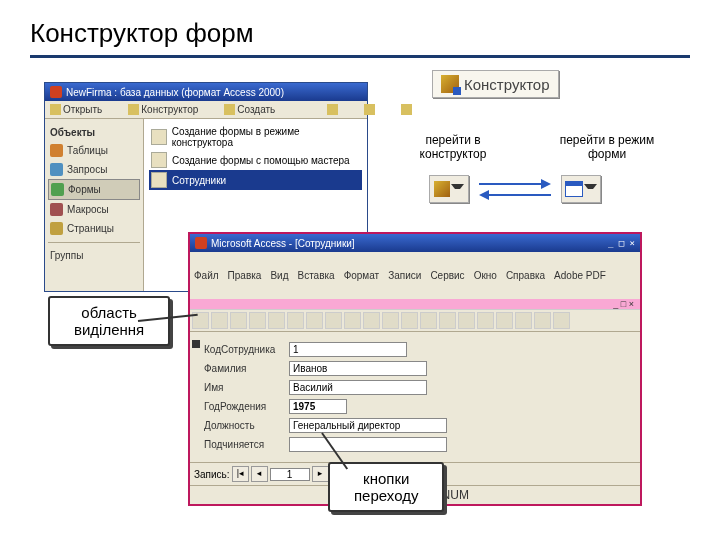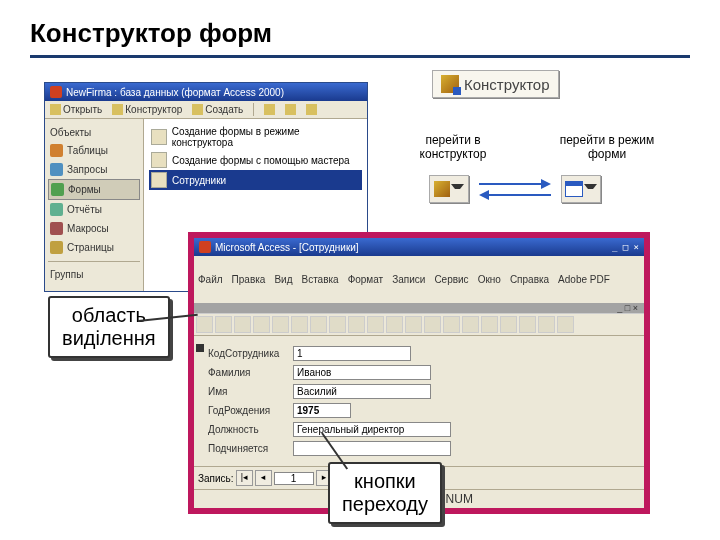--- a/index.html
+++ b/index.html
@@ -1,22 +1,22 @@
 <!DOCTYPE html>
 <html><head>
 <meta charset="utf-8">
 <style>
 body{margin:0;font-family:Arial,sans-serif;background:#fff;width:720px;height:540px;overflow:hidden}
 .slide{padding:18px 30px;position:relative;height:504px}
-.title{font-size:26px;font-weight:bold;color:#000}
+.title{font-size:26px;font-weight:normal;color:#000}
 .title-rule{border:none;border-top:3px solid #1a3a6e;margin:6px 0 14px}
 .db-window{position:absolute;left:44px;top:82px;width:322px;border:1px solid #2a4a8a;background:#f0f0eb}
 .titlebar{background:linear-gradient(#3a6ad0,#1a3a8e);color:#fff;font-size:10px;padding:3px 5px;display:flex;align-items:center;gap:4px}
 .titlebar .ico{width:12px;height:12px;background:#d04020;border-radius:2px}
-.db-toolbar{background:#ece8d8;border-bottom:1px solid #b0a890;padding:2px 3px;display:flex;gap:6px;font-size:10px;color:#333}
+.db-toolbar{background:#ece8d8;border-bottom:1px solid #b0a890;padding:2px 3px;display:flex;gap:22px;font-size:10px;color:#333}
 .tbtn{display:flex;align-items:center;gap:2px;padding:1px 2px}
 .tbtn .ti{width:11px;height:11px;background:#d8c060}
 .tbsep{width:1px;background:#b0a890;margin:0 2px}
 .db-body{display:flex;height:172px}
 .db-sidebar{width:92px;background:#ece8d8;border-right:1px solid #b0a890;padding:5px 3px;font-size:10px}
 .sb-item{display:flex;align-items:center;gap:4px;padding:3px 2px;color:#333}
 .sb-item.active{background:#d0ccb8;border:1px solid #888}
 .sb-item .si{width:13px;height:13px;border-radius:2px}
 .sb-sep{border-top:1px solid #b0a890;margin:4px 0}
 .db-main{flex:1;background:#fff;padding:5px;font-size:10px}
@@ -33,35 +33,35 @@
 .mode-btn .dd{width:5px;height:5px;border-left:4px solid transparent;border-right:4px solid transparent;border-top:5px solid #333}
 .mode-btn .fv{width:16px;height:14px;background:#fff;border:1px solid #2a5ac0;position:relative}
 .mode-btn .fv::before{content:"";position:absolute;top:0;left:0;right:0;height:4px;background:#2a5ac0}
 .arrows{display:flex;flex-direction:column;gap:3px}
 .arr-r{width:72px;height:8px;position:relative}
 .arr-r::before{content:"";position:absolute;left:0;top:3px;width:62px;height:2px;background:#2a5ac0}
 .arr-r::after{content:"";position:absolute;right:0;top:-1px;border-left:10px solid #2a5ac0;border-top:5px solid transparent;border-bottom:5px solid transparent}
 .arr-l{width:72px;height:8px;position:relative}
 .arr-l::before{content:"";position:absolute;right:0;top:3px;width:62px;height:2px;background:#2a5ac0}
 .arr-l::after{content:"";position:absolute;left:0;top:-1px;border-right:10px solid #2a5ac0;border-top:5px solid transparent;border-bottom:5px solid transparent}
-.form-window{position:absolute;left:188px;top:232px;width:450px;border:6px solid #be185d;background:#a3a3a3}
+.form-window{position:absolute;left:188px;top:232px;width:450px;border:2px solid #be185d;background:#f9a8d4}
 .fw-menubar{background:#ece8d8;font-size:10px;padding:18px 4px;color:#333}
 .fw-menubar span{margin-right:9px}
 .fw-toolbar{background:#ece8d8;border-top:1px solid #ccc;border-bottom:1px solid #b0a890;padding:2px;display:flex;gap:2px}
 .fw-toolbar .fti{width:15px;height:15px;background:#e0dcc8;border:1px solid #ccc}
 .fw-body{background:#ece8d8;padding:6px 4px 6px 14px;position:relative}
 .fw-selector{position:absolute;left:2px;top:8px;width:8px;height:8px;background:#333}
 .fw-row{display:flex;align-items:center;font-size:10px;margin:4px 0;}
 .fw-row .lbl{width:85px;color:#333}
 .fw-row input{font-size:10px;padding:1px 3px;border:1px solid #888;background:#fff}
 .fw-nav{border-top:1px solid #b0a890;padding:3px 4px;font-size:10px;display:flex;align-items:center;gap:2px;background:#ece8d8}
 .navbtn{width:15px;height:14px;background:#f0ece0;border:1px solid #999;font-size:9px;line-height:12px;text-align:center}
 .navinput{width:38px;font-size:10px;text-align:center;border:1px solid #888;padding:0}
 .fw-status{border-top:1px solid #b0a890;background:#ece8d8;font-size:12px;padding:2px 5px;display:flex;justify-content:center;color:#333}
-.callout{position:absolute;background:#fff;border:2px solid #333;box-shadow:3px 3px 0 #444;padding:6px 12px;font-size:20px;text-align:center;border-radius:3px}
+.callout{position:absolute;background:#fff;border:2px solid #333;box-shadow:3px 3px 0 #444;padding:6px 24px;font-size:15px;text-align:center;border-radius:3px}
 .callout-line{position:absolute;background:#333;height:2px;transform-origin:left center}
 .win-ctrl{margin-left:auto;font-family:monospace;font-size:9px}
 </style>
 </head>
 <body>
 
 <div class="slide">
   <div class="title">Конструктор форм</div>
   <hr class="title-rule">
 
@@ -114,37 +114,33 @@
         </div>
       <div class="tbtn">
           <span class="ti"></span>
         </div>
       <div class="tbtn">
           <span class="ti"></span>
         </div>
     </div>
     <div class="db-body">
       <div class="db-sidebar">
-        <div class="sb-item" style="font-weight:normal">Объекты</div>
+        <div class="sb-item" style="font-weight:bold">Объекты</div>
         <div id="sb-items">
             <div class="sb-item">
               <span class="si" style="background:#d08030"></span>
               <span>Таблицы</span>
             </div>
             <div class="sb-item">
               <span class="si" style="background:#5090c0"></span>
               <span>Запросы</span>
             </div>
             <div class="sb-item active">
               <span class="si" style="background:#50a050"></span>
               <span>Формы</span>
-            </div>
-            <div class="sb-item">
-              <span class="si" style="background:#60b090"></span>
-              <span>Отчёты</span>
             </div>
             <div class="sb-item">
               <span class="si" style="background:#a05050"></span>
               <span>Макросы</span>
             </div>
             <div class="sb-item">
               <span class="si" style="background:#c0a040"></span>
               <span>Страницы</span>
             </div>
           </div>

